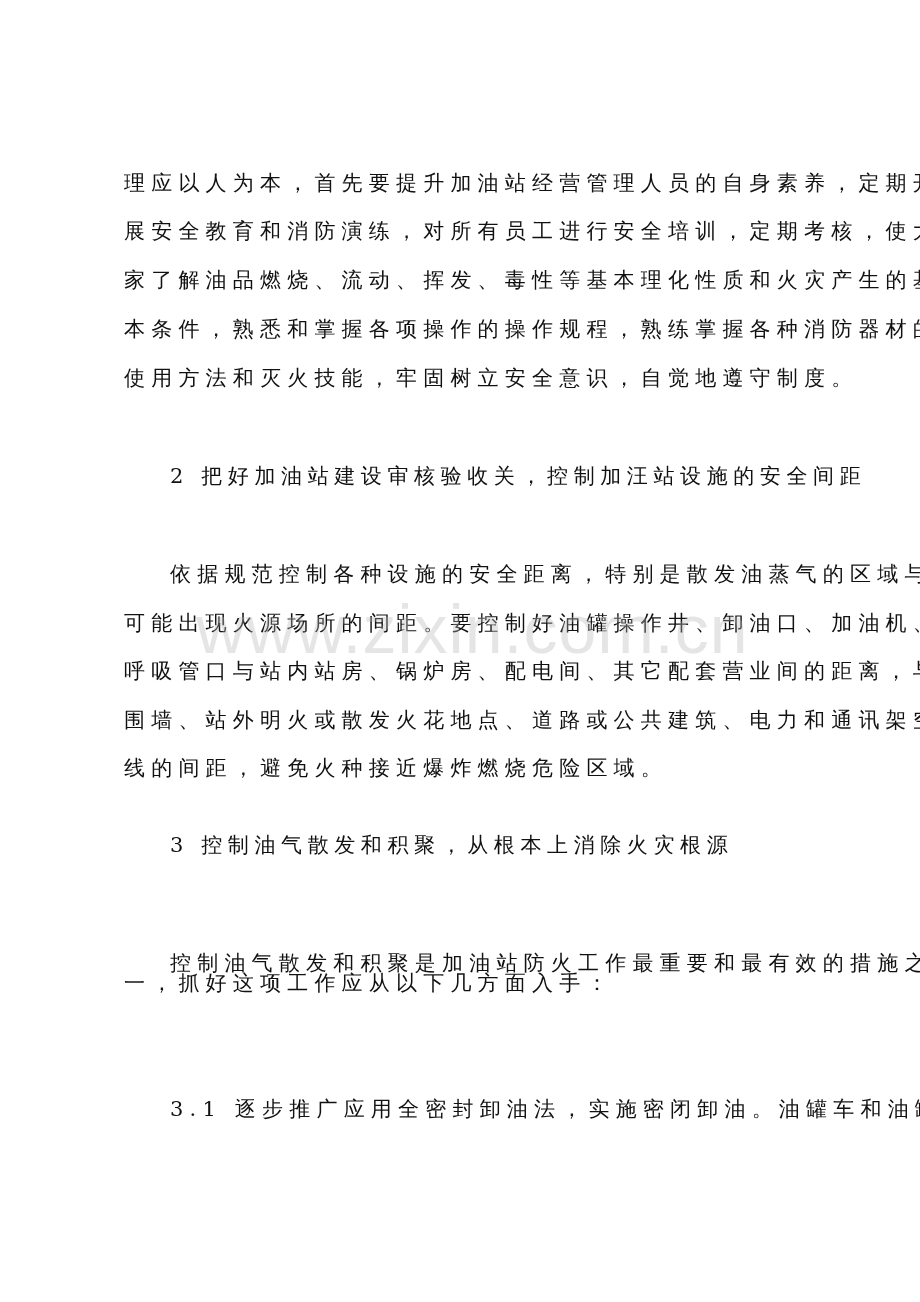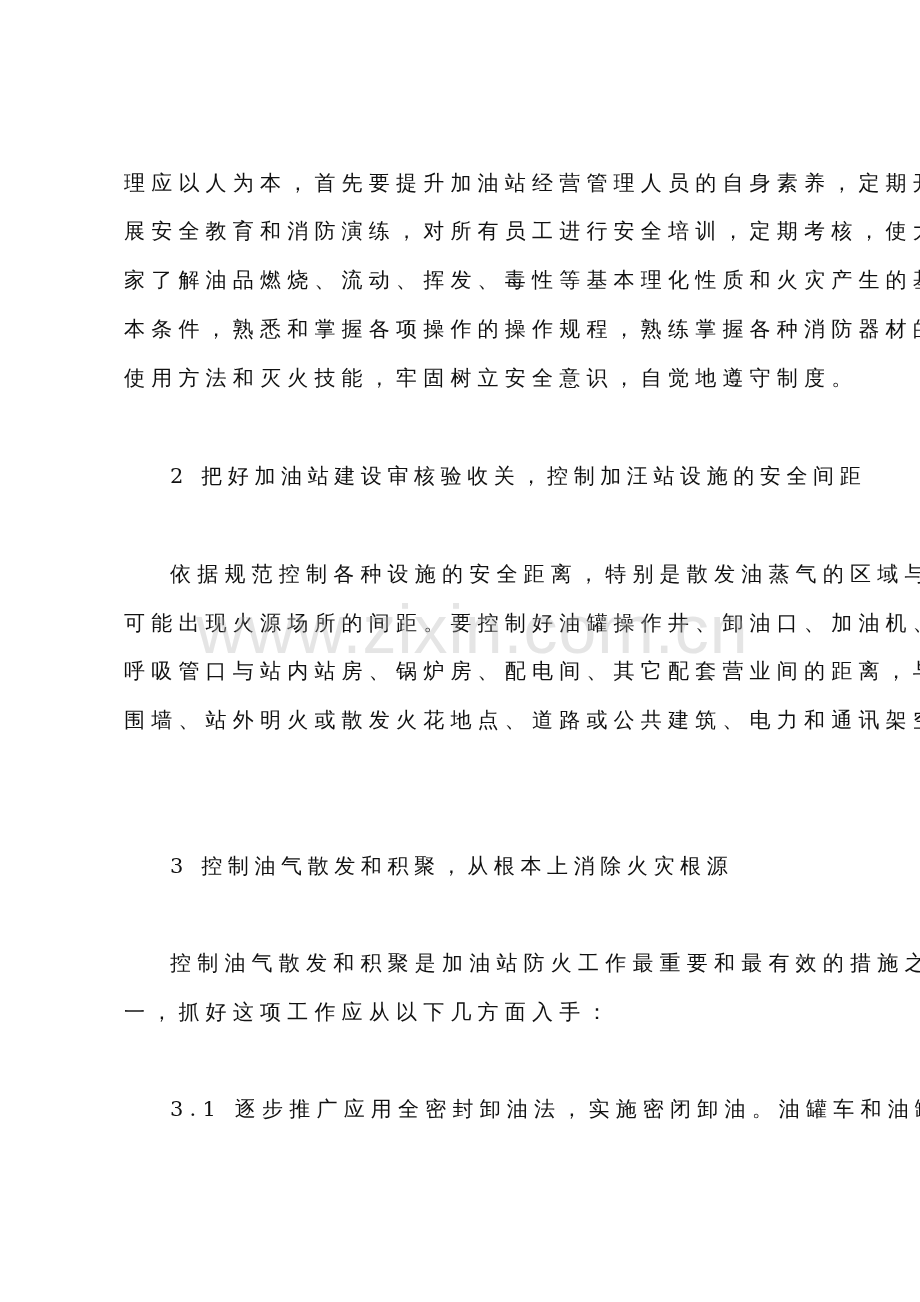--- a/index.html
+++ b/index.html
@@ -55,23 +55,24 @@
   <div class="line" style="top:265px;">家了解油品燃烧、流动、挥发、毒性等基本理化性质和火灾产生的基</div>
   <div class="line" style="top:314px;">本条件，熟悉和掌握各项操作的操作规程，熟练掌握各种消防器材的</div>
   <div class="line" style="top:363px;text-align:right;">使用方法和灭火技能，牢固树立安全意识，自觉地遵守制度。</div>
 
   <div class="line indent heading" style="top:461px;text-align:center;">2 把好加油站建设审核验收关，控制加汪站设施的安全间距</div>
 
   <div class="line indent" style="top:559px;">依据规范控制各种设施的安全距离，特别是散发油蒸气的区域与</div>
   <div class="line" style="top:608px;">可能出现火源场所的间距。要控制好油罐操作井、卸油口、加油机、</div>
   <div class="line" style="top:656px;">呼吸管口与站内站房、锅炉房、配电间、其它配套营业间的距离，与</div>
   <div class="line" style="top:705px;">围墙、站外明火或散发火花地点、道路或公共建筑、电力和通讯架空</div>
+  <div class="line" style="top:753px;">线的间距，避免火种接近爆炸燃烧危险区域。</div>
 
-  <div class="line indent heading" style="top:851px;">3 控制油气散发和积聚，从根本上消除火灾根源</div>
+  <div class="line indent heading" style="top:830px;">3 控制油气散发和积聚，从根本上消除火灾根源</div>
 
   <div class="line indent" style="top:948px;">控制油气散发和积聚是加油站防火工作最重要和最有效的措施之</div>
-  <div class="line" style="top:997px;">一，抓好这项工作应从以下几方面入手：</div>
+  <div class="line" style="top:968px;">一，抓好这项工作应从以下几方面入手：</div>
 
   <div class="line indent" style="top:1094px;">3.1 逐步推广应用全密封卸油法，实施密闭卸油。油罐车和油罐</div>
 
   <div class="watermark">www.zixin.com.cn</div>
 
 </div>
 
 </body></html>

